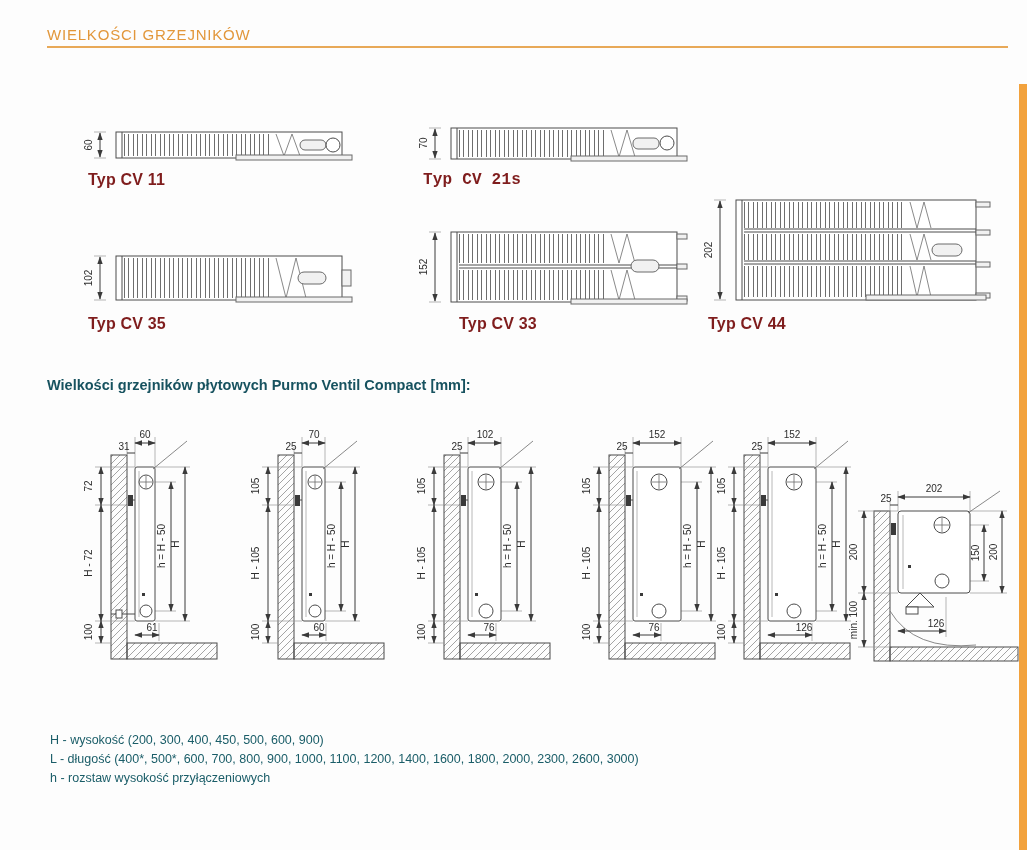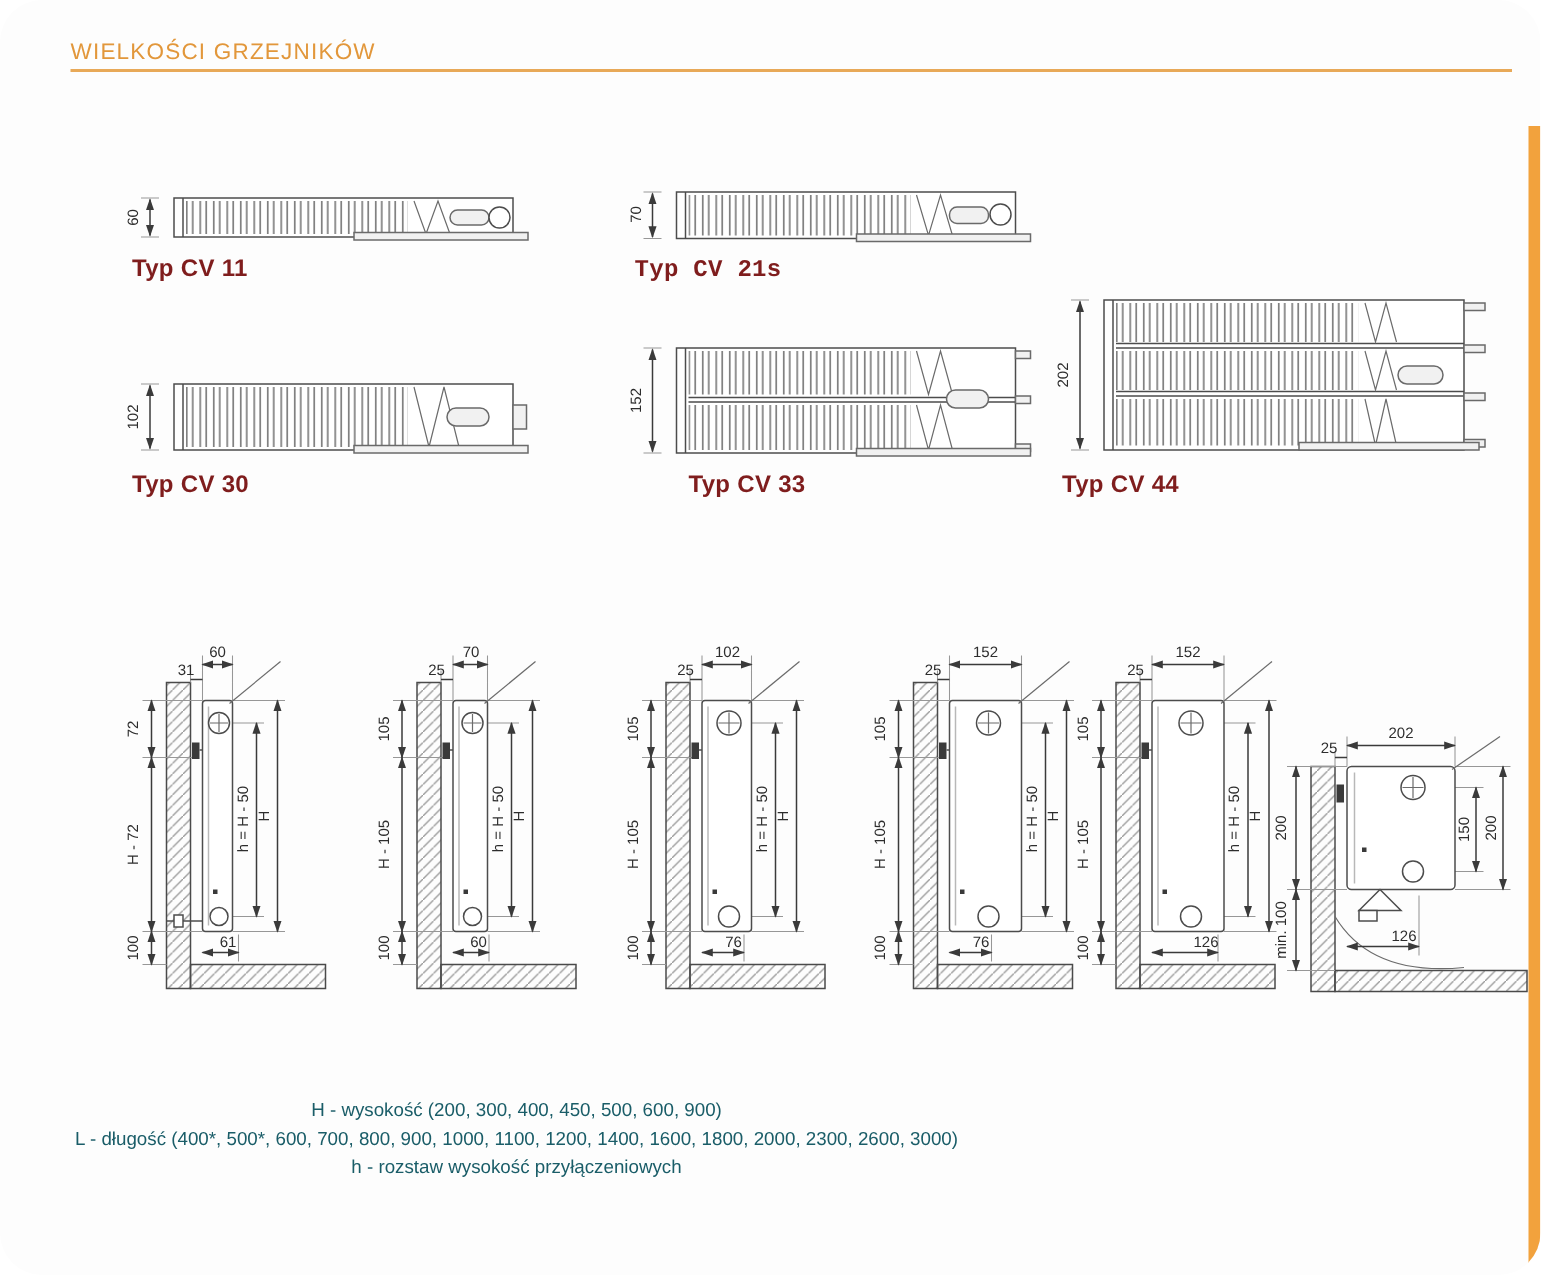--- a/index.html
+++ b/index.html
@@ -1,25 +1,25 @@
 <!DOCTYPE html>
 <html><head>
 <meta charset="utf-8">
 <style>
   html,body{margin:0;padding:0;background:#fff;}
   .page{position:relative;width:1027px;height:850px;background:#fdfdfd;overflow:hidden;
-        font-family:"Liberation Sans",sans-serif;border-radius:28px;}
+        font-family:"Liberation Sans",sans-serif;}
   .abs{position:absolute;}
   .title{color:#E2973B;font-size:15px;letter-spacing:.8px;font-weight:500;}
   .rule{background:#E8A958;height:2px;}
   .edge-bar{background:#F2A23D;}
   .type-label{color:#7f1d1d;font-weight:bold;font-size:16px;letter-spacing:.2px;}
   .sec-title{color:#17525F;font-weight:bold;font-size:14.5px;}
   .legend{color:#1A5D68;font-size:12.5px;line-height:19px;}
-  .legend div{white-space:nowrap;text-align:center;}
+  .legend div{white-space:nowrap;}
   svg{overflow:visible;}
   svg text{font-family:"Liberation Sans",sans-serif;font-size:10px;fill:#2d2d2d;text-anchor:middle;}
   .ext{stroke:#979797;stroke-width:.7;fill:none;}
   .dim{stroke:#3a3a3a;stroke-width:1;}
   .thin{stroke:#6b6b6b;stroke-width:.8;fill:none;}
   .ln{stroke:#4c4c4c;stroke-width:1;fill:none;}
   .lnw{stroke:#4c4c4c;stroke-width:1;fill:#fff;}
   .lng{stroke:#6a6a6a;stroke-width:1;fill:#f1f1f1;}
   .seam{stroke:#b8b8b8;stroke-width:1;fill:none;}
   .blk{fill:#3a3a3a;stroke:none;}
@@ -80,21 +80,21 @@
     <line class="dim" x1="14" y1="9" x2="14" y2="51" marker-start="url(#ah)" marker-end="url(#ah)"></line>
     <text x="6" y="30" transform="rotate(-90 6 30)">102</text>
     <rect class="lnw" x="30" y="8" width="226" height="44"></rect>
     <line class="ln" x1="36" y1="8" x2="36" y2="52"></line>
     <rect x="38" y="10" width="148" height="40" fill="url(#fins)"></rect>
     <path class="thin" d="M190,10 L200,50 L210,10 L220,50"></path>
     <rect class="lng" x="212" y="24" width="28" height="12" rx="6"></rect>
     <rect class="lng" x="256" y="22" width="9" height="16"></rect>
     <rect class="lng" x="150" y="49" width="116" height="5"></rect>
   </svg>
-  <div class="abs type-label" style="left:88px;top:315px;">Typ CV 30</div>
+  <div class="abs type-label" style="left:88px;top:315px;">Typ CV 35</div>
 
   <svg class="abs" style="left:421px;top:224px;" width="272" height="88" viewBox="0 0 272 88">
     <path class="ext" d="M8,8 H20 M8,78 H20"></path>
     <line class="dim" x1="14" y1="9" x2="14" y2="77" marker-start="url(#ah)" marker-end="url(#ah)"></line>
     <text x="6" y="43" transform="rotate(-90 6 43)">152</text>
     <rect class="lnw" x="30" y="8" width="226" height="70"></rect>
     <line class="ln" x1="36" y1="8" x2="36" y2="78"></line>
     <rect x="38" y="10" width="148" height="29" fill="url(#fins)"></rect>
     <path class="ln" d="M38,41 H256 M38,44 H256"></path>
     <rect x="38" y="46" width="148" height="30" fill="url(#fins)"></rect>
@@ -121,20 +121,21 @@
     <path class="thin" d="M204,10 L211,36 L218,10 L225,36 M204,42 L211,68 L218,42 L225,68 M204,74 L211,105 L218,74 L225,105"></path>
     <rect class="lng" x="226" y="52" width="30" height="12" rx="6"></rect>
     <rect class="lng" x="270" y="10" width="14" height="5"></rect>
     <rect class="lng" x="270" y="38" width="14" height="5"></rect>
     <rect class="lng" x="270" y="70" width="14" height="5"></rect>
     <rect class="lng" x="270" y="101" width="14" height="5"></rect>
     <rect class="lng" x="160" y="103" width="120" height="5"></rect>
   </svg>
   <div class="abs type-label" style="left:708px;top:315px;">Typ CV 44</div>
 
+  <div class="abs sec-title" style="left:47px;top:377px;">Wielkości grzejników płytowych Purmo Ventil Compact [mm]:</div>
 
   <svg class="abs" style="left:45px;top:425px;" width="180" height="255" viewBox="0 0 180 255">
     <rect x="66" y="30" width="16" height="204" fill="url(#hatch)" stroke="#4a4a4a"></rect>
     <rect x="82" y="218" width="90" height="16" fill="url(#hatch)" stroke="#4a4a4a"></rect>
     <path class="ext" d="M90,12 V42 M110,12 V42 M82,22 V30 M50,42 H90 M50,80 H86 M50,196 H90 M50,218 H66 M108,57 H131 M108,186 H131 M110,42 H145 M110,196 H145 M114,198 V216"></path>
     <rect class="lnw" x="90" y="42" width="20" height="154" rx="2"></rect>
     <line class="seam" x1="94" y1="46" x2="94" y2="192"></line>
     <circle class="lnw" cx="101" cy="57" r="7"></circle>
     <path class="thin" d="M101,51 V63 M95,57 H107"></path>
     <circle class="lnw" cx="101" cy="186" r="6"></circle>

